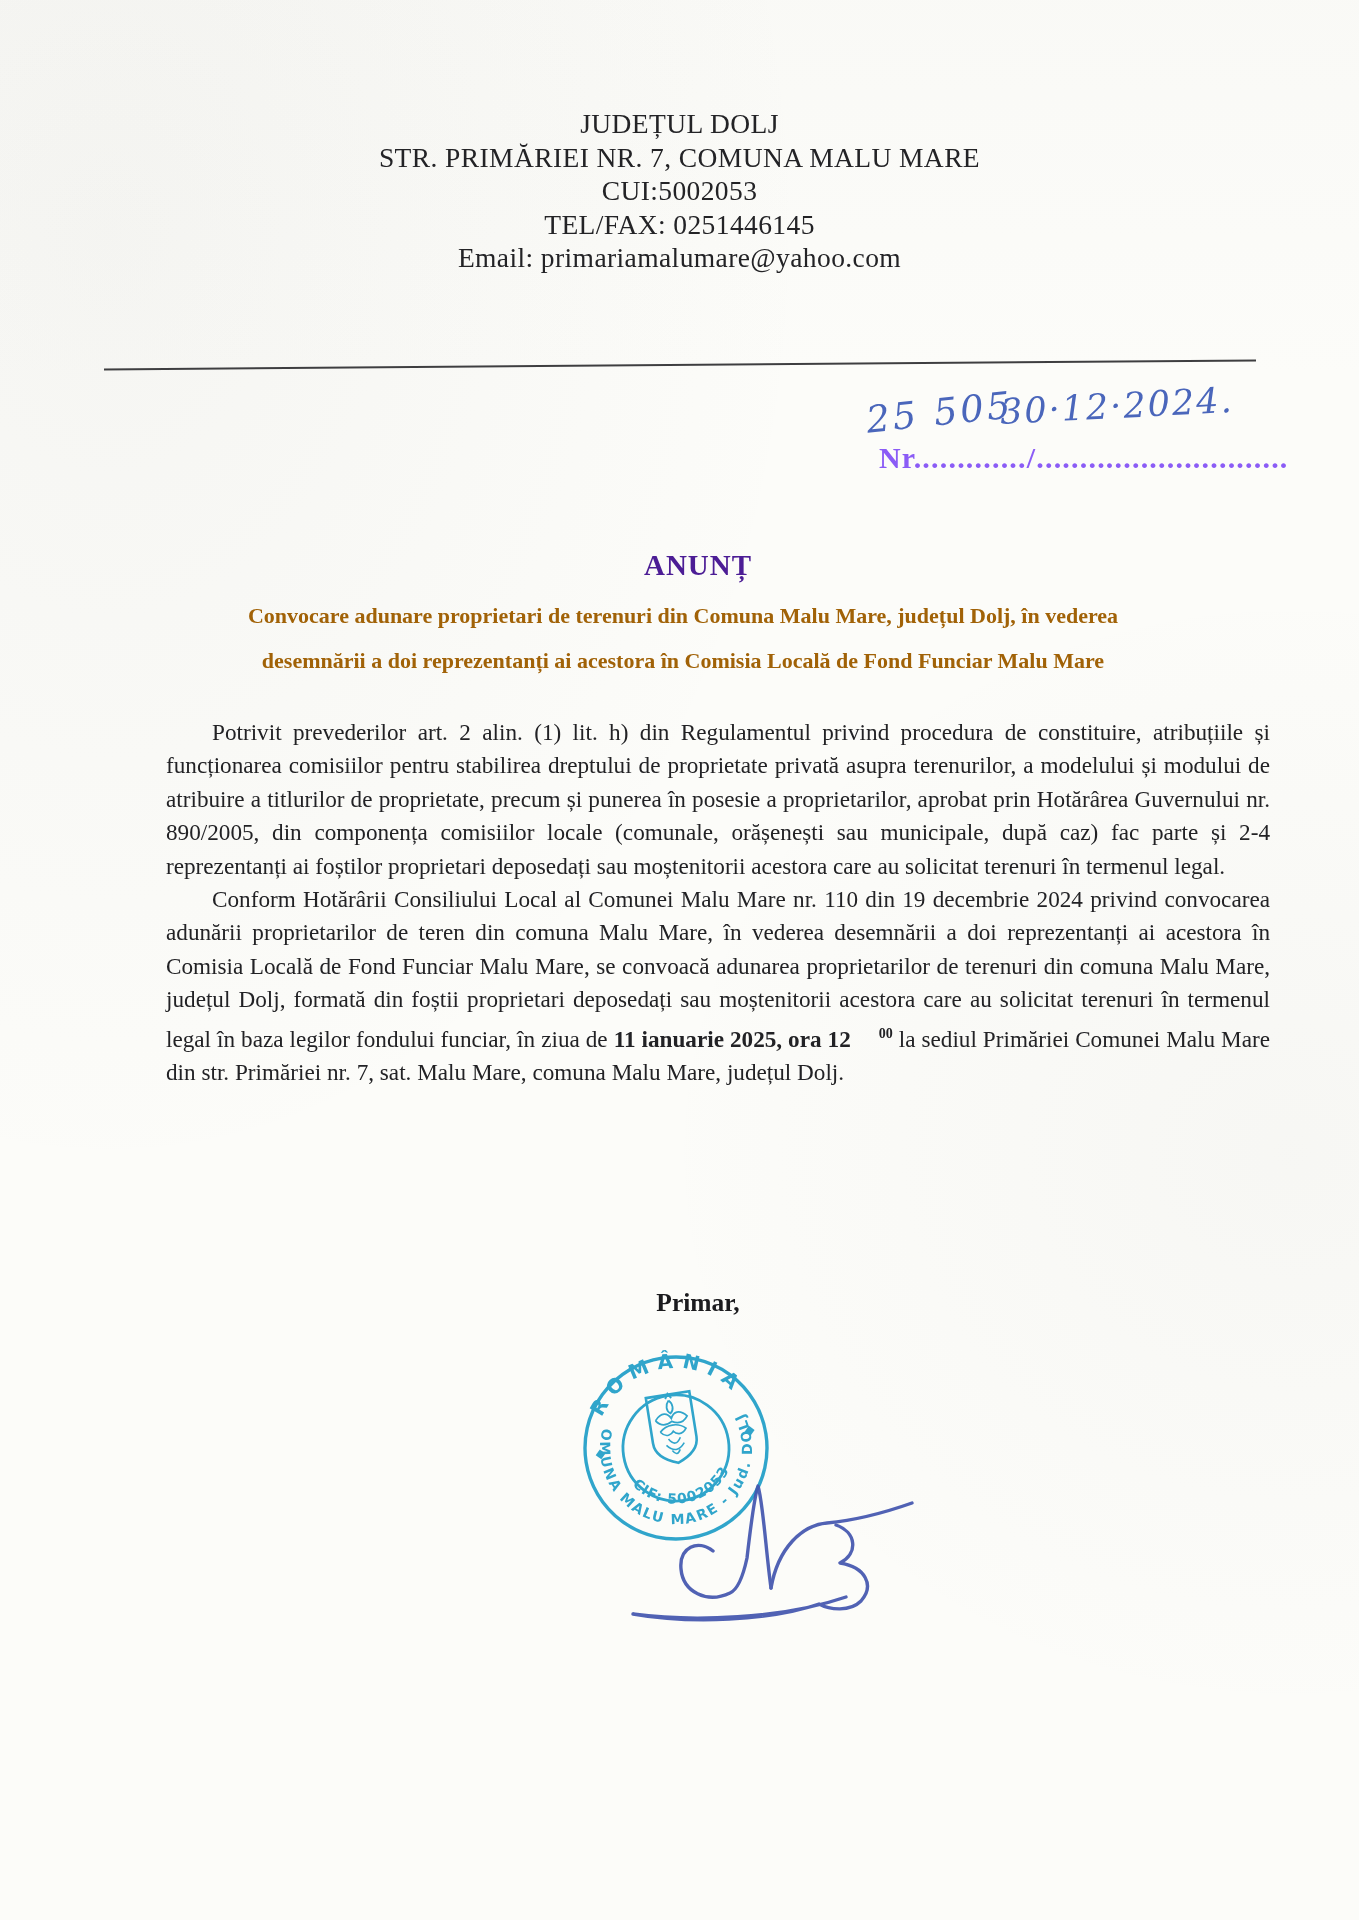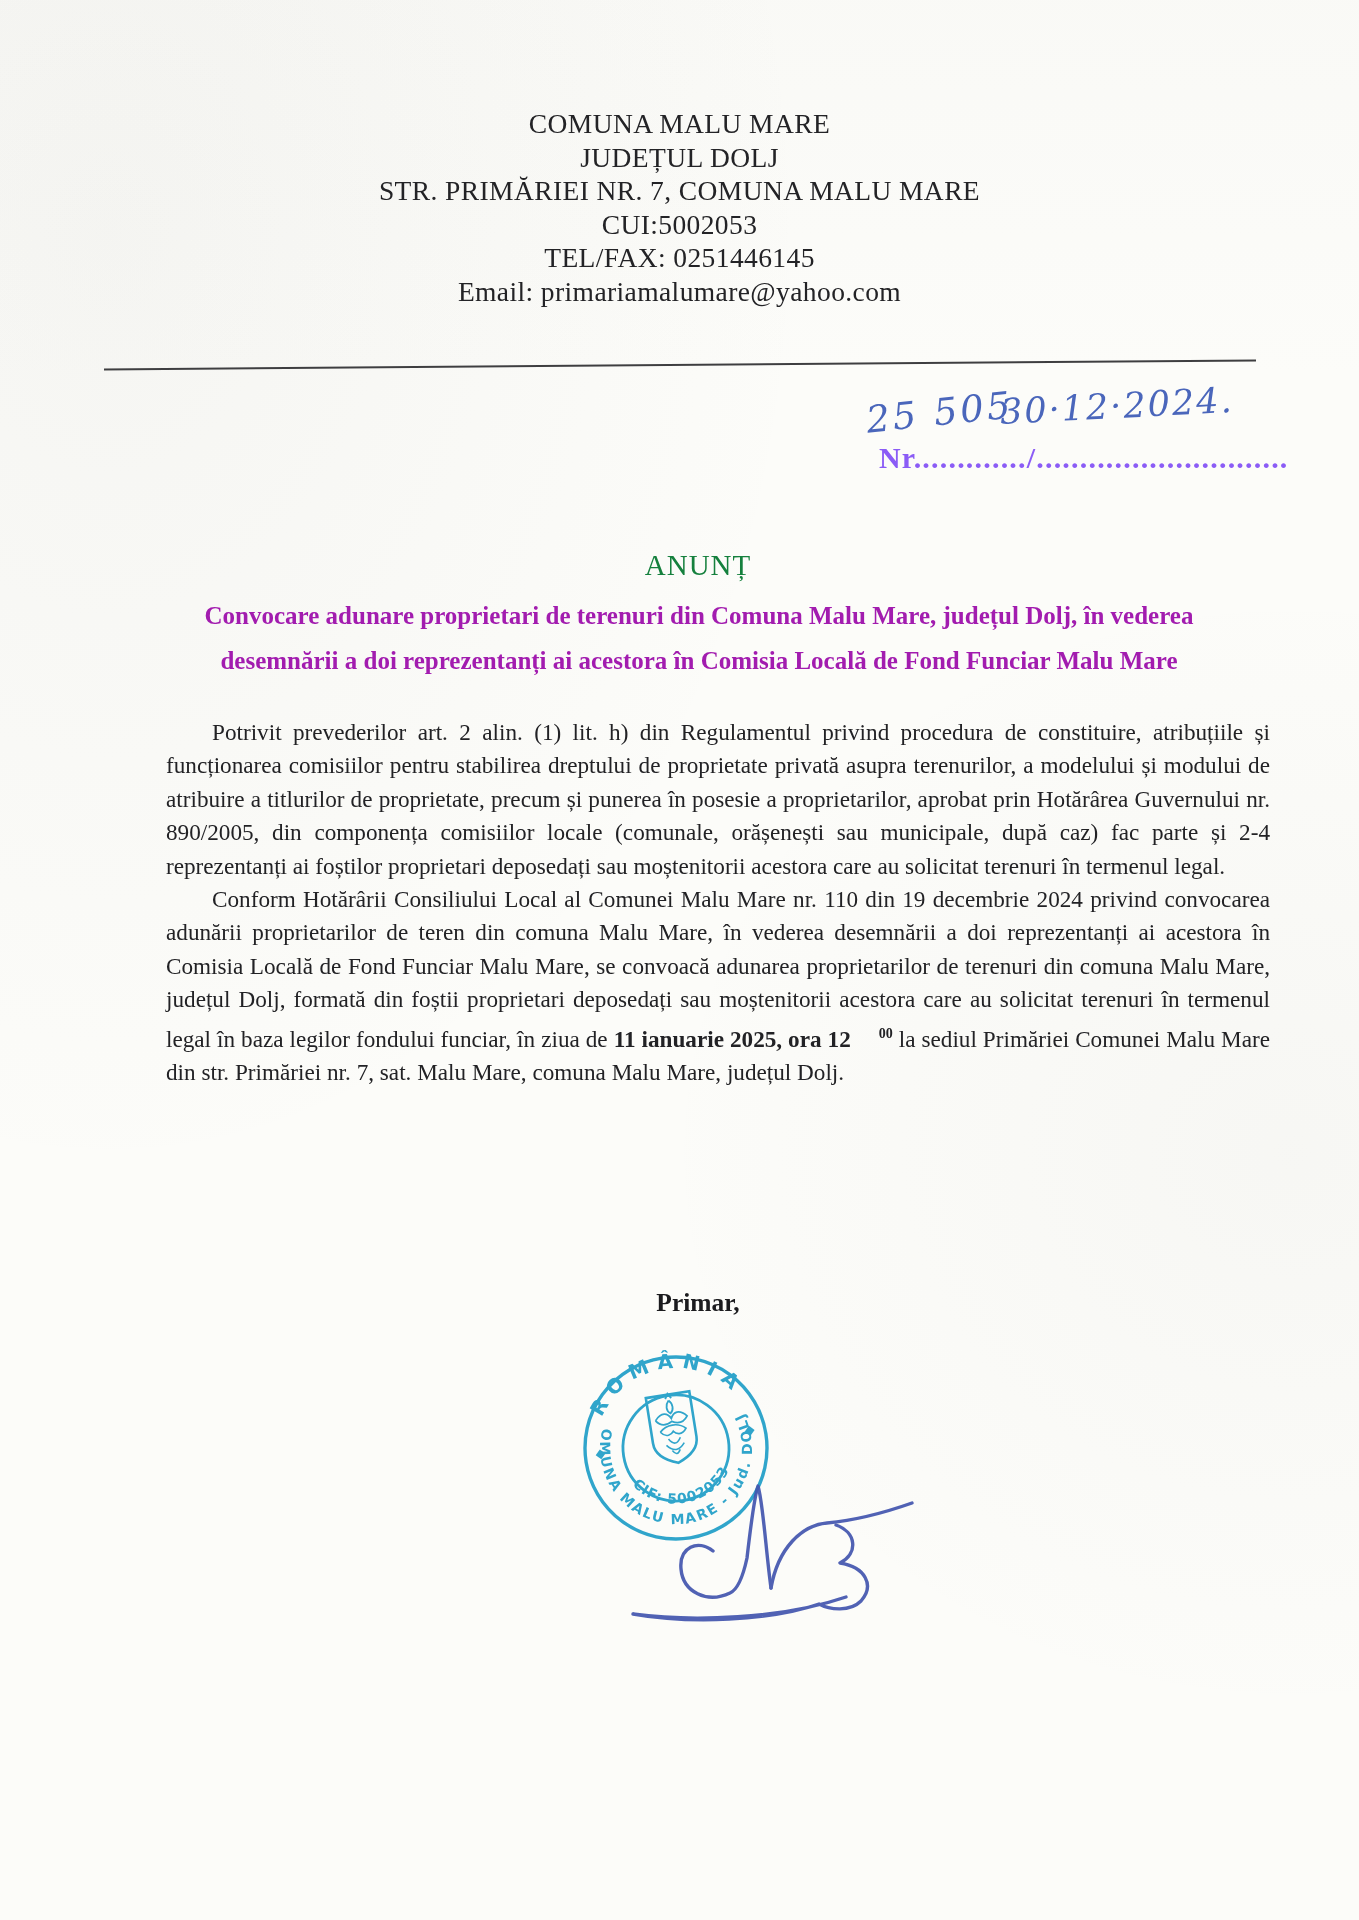--- a/index.html
+++ b/index.html
@@ -32,27 +32,27 @@
   }
   .hand{
     position:absolute;
     font-family:"DejaVu Serif", serif;font-style:italic;
     color:#4a66bb;white-space:nowrap;
   }
   .hand-number{top:391px;left:866px;font-size:37px;transform:rotate(-6deg);letter-spacing:3px;}
   .hand-date{top:386px;left:1000px;font-size:35px;transform:rotate(-3deg);letter-spacing:2px;}
   .title{
     position:absolute;top:549px;left:146px;width:1104px;
-    text-align:center;font-size:29px;font-weight:normal;letter-spacing:1px;
-    color:#15803d;
+    text-align:center;font-size:29px;font-weight:bold;letter-spacing:1px;
+    color:#4c1d95;
   }
   .subtitle{
-    position:absolute;top:593px;left:115px;width:1168px;
-    text-align:center;font-weight:bold;font-size:25px;line-height:45px;
-    color:#a21caf;
+    position:absolute;top:593px;left:99px;width:1168px;
+    text-align:center;font-weight:bold;font-size:22px;line-height:45px;
+    color:#a16207;
   }
   .subtitle div{white-space:nowrap;}
   .bodytext{
     position:absolute;top:716px;left:146px;width:1104px;
     font-size:23.2px;line-height:33.4px;text-align:justify;
     color:#222225;
     margin-left:20px;
   }
   .bodytext p{margin:0;text-indent:46px;}
   .b{font-weight:bold;}
@@ -64,21 +64,20 @@
   }
   .stamp-svg{position:absolute;left:566px;top:1338px;width:220px;height:220px;opacity:0.92;}
   .signature-svg{position:absolute;left:540px;top:1420px;width:420px;height:240px;}
 </style>
 </head>
 <body>
 
 <div class="scan-tint"></div>
 
 <div class="header">
-  <div>COMUNA MALU MARE</div>
   <div>JUDEȚUL DOLJ</div>
   <div>STR. PRIMĂRIEI NR. 7, COMUNA MALU MARE</div>
   <div>CUI:5002053</div>
   <div>TEL/FAX: 0251446145</div>
   <div>Email: primariamalumare@yahoo.com</div>
 </div>
 
 <div class="rule"></div>
 
 <div class="reg-line">Nr............./.............................</div>

